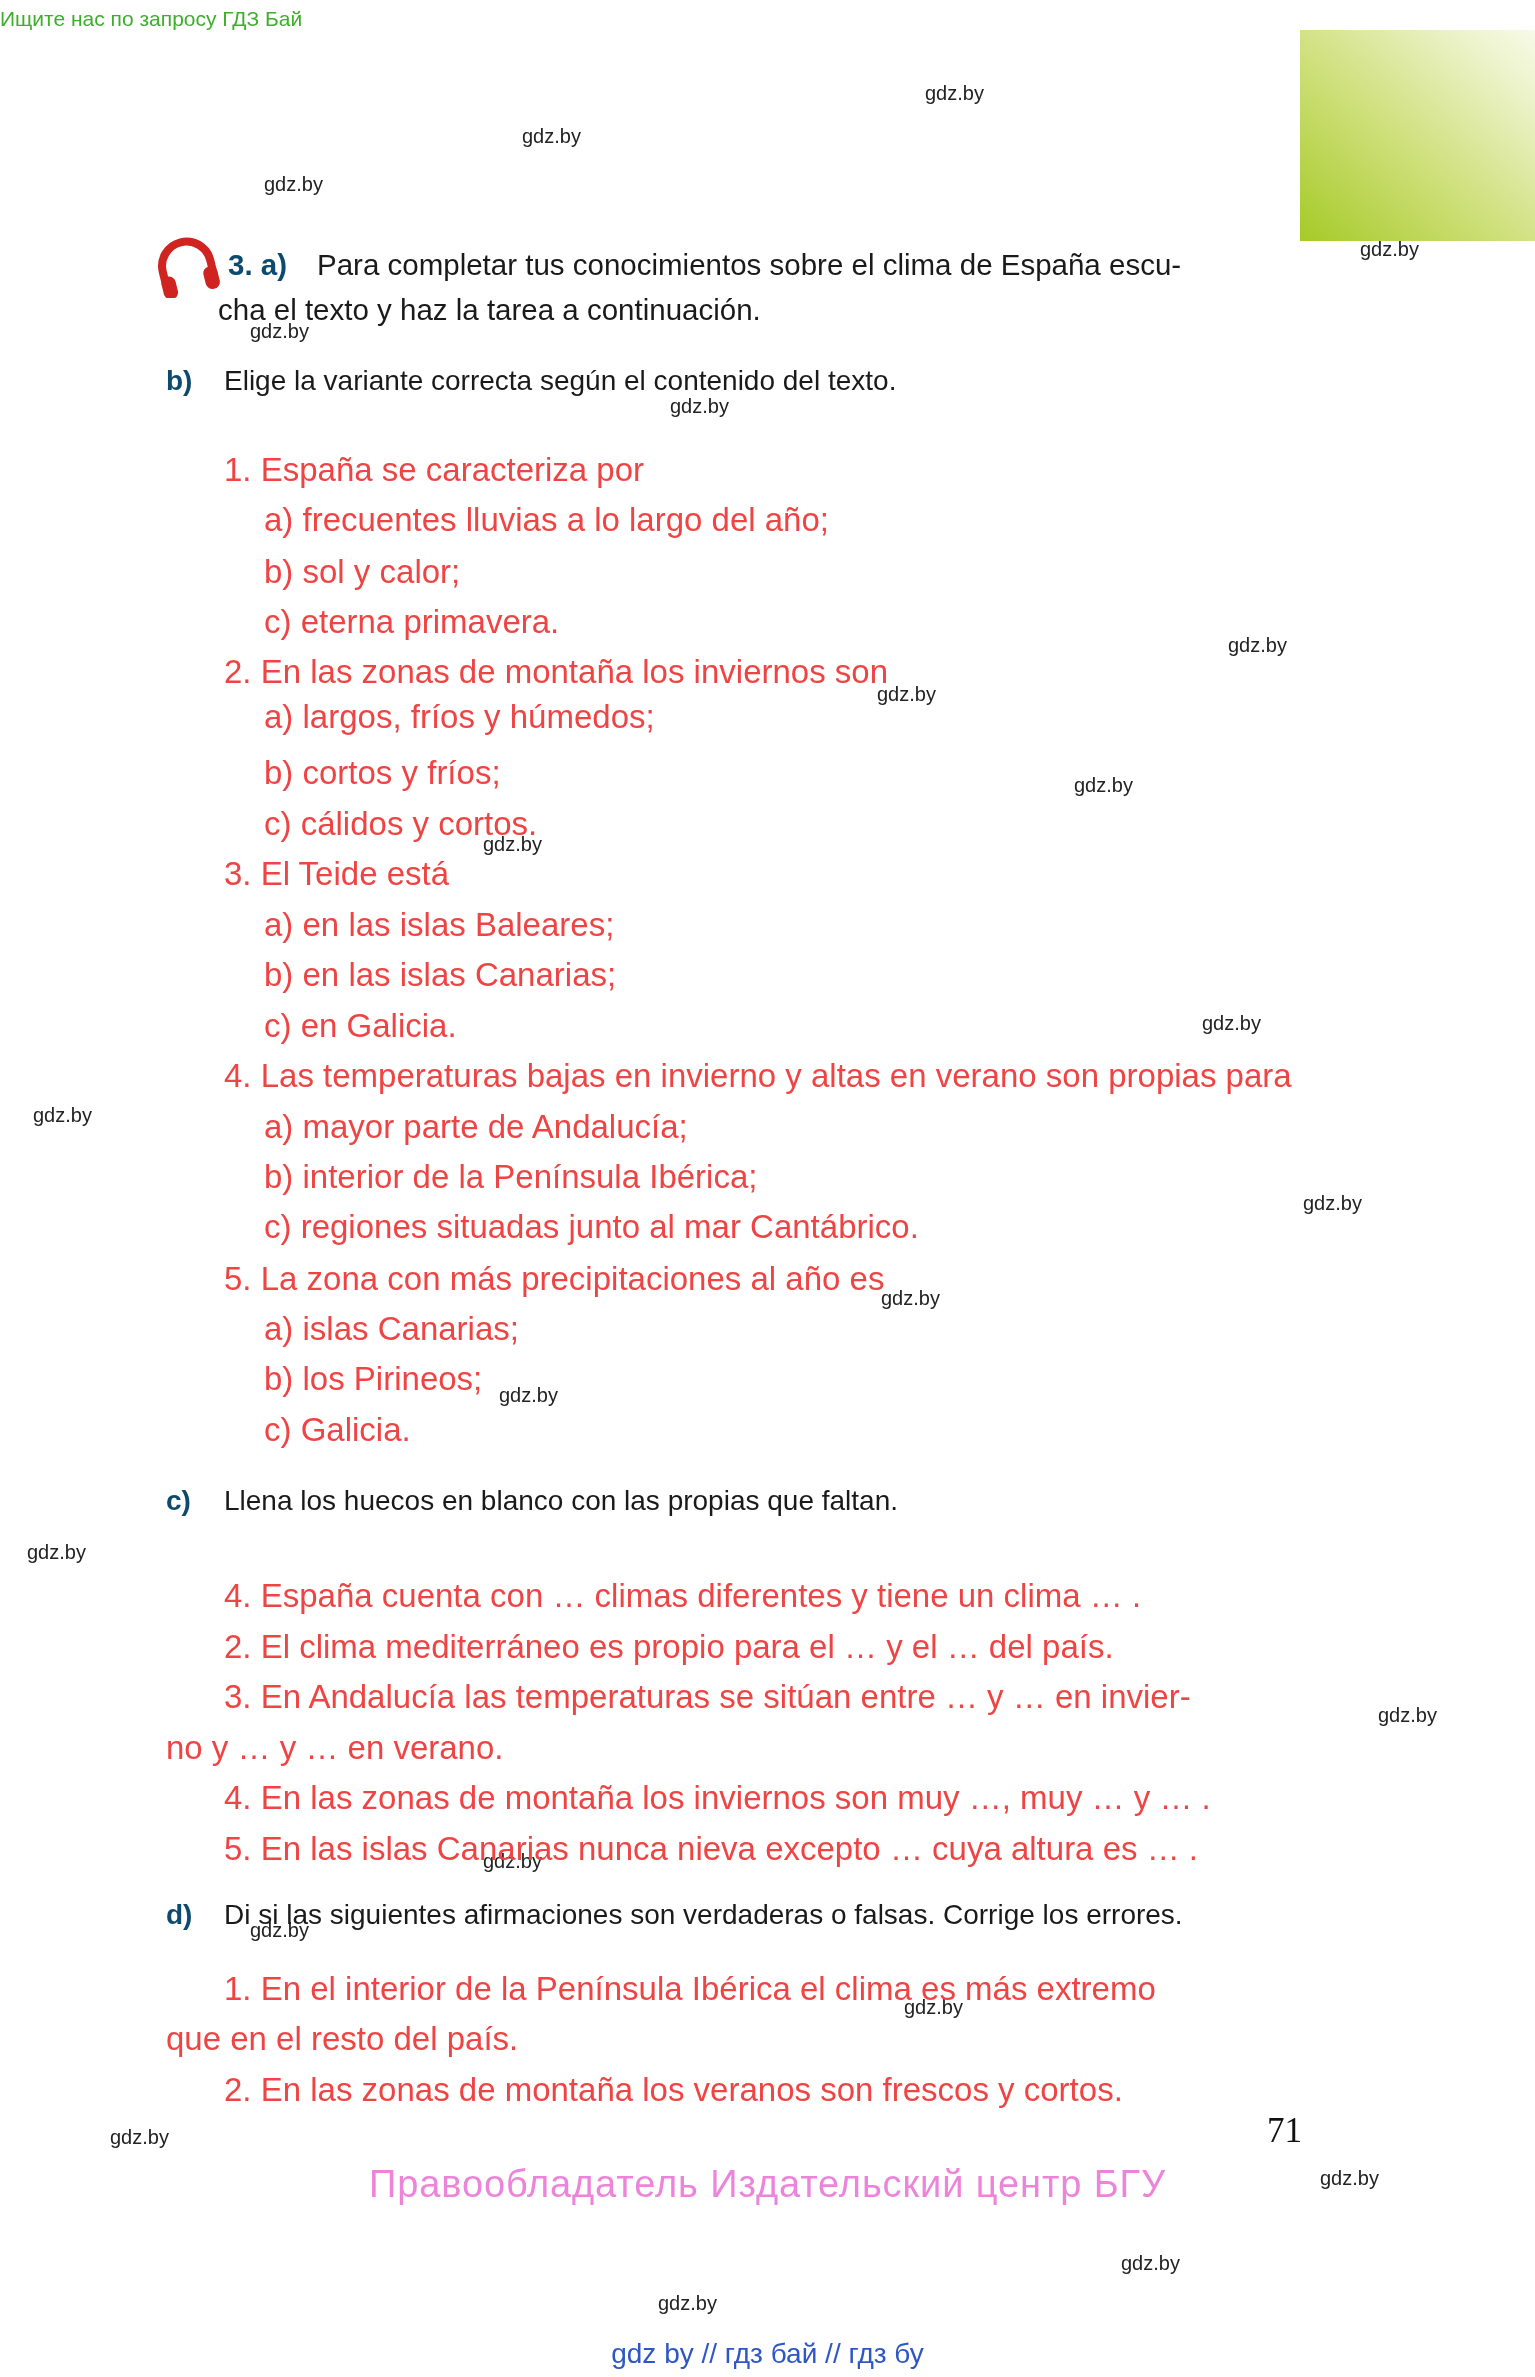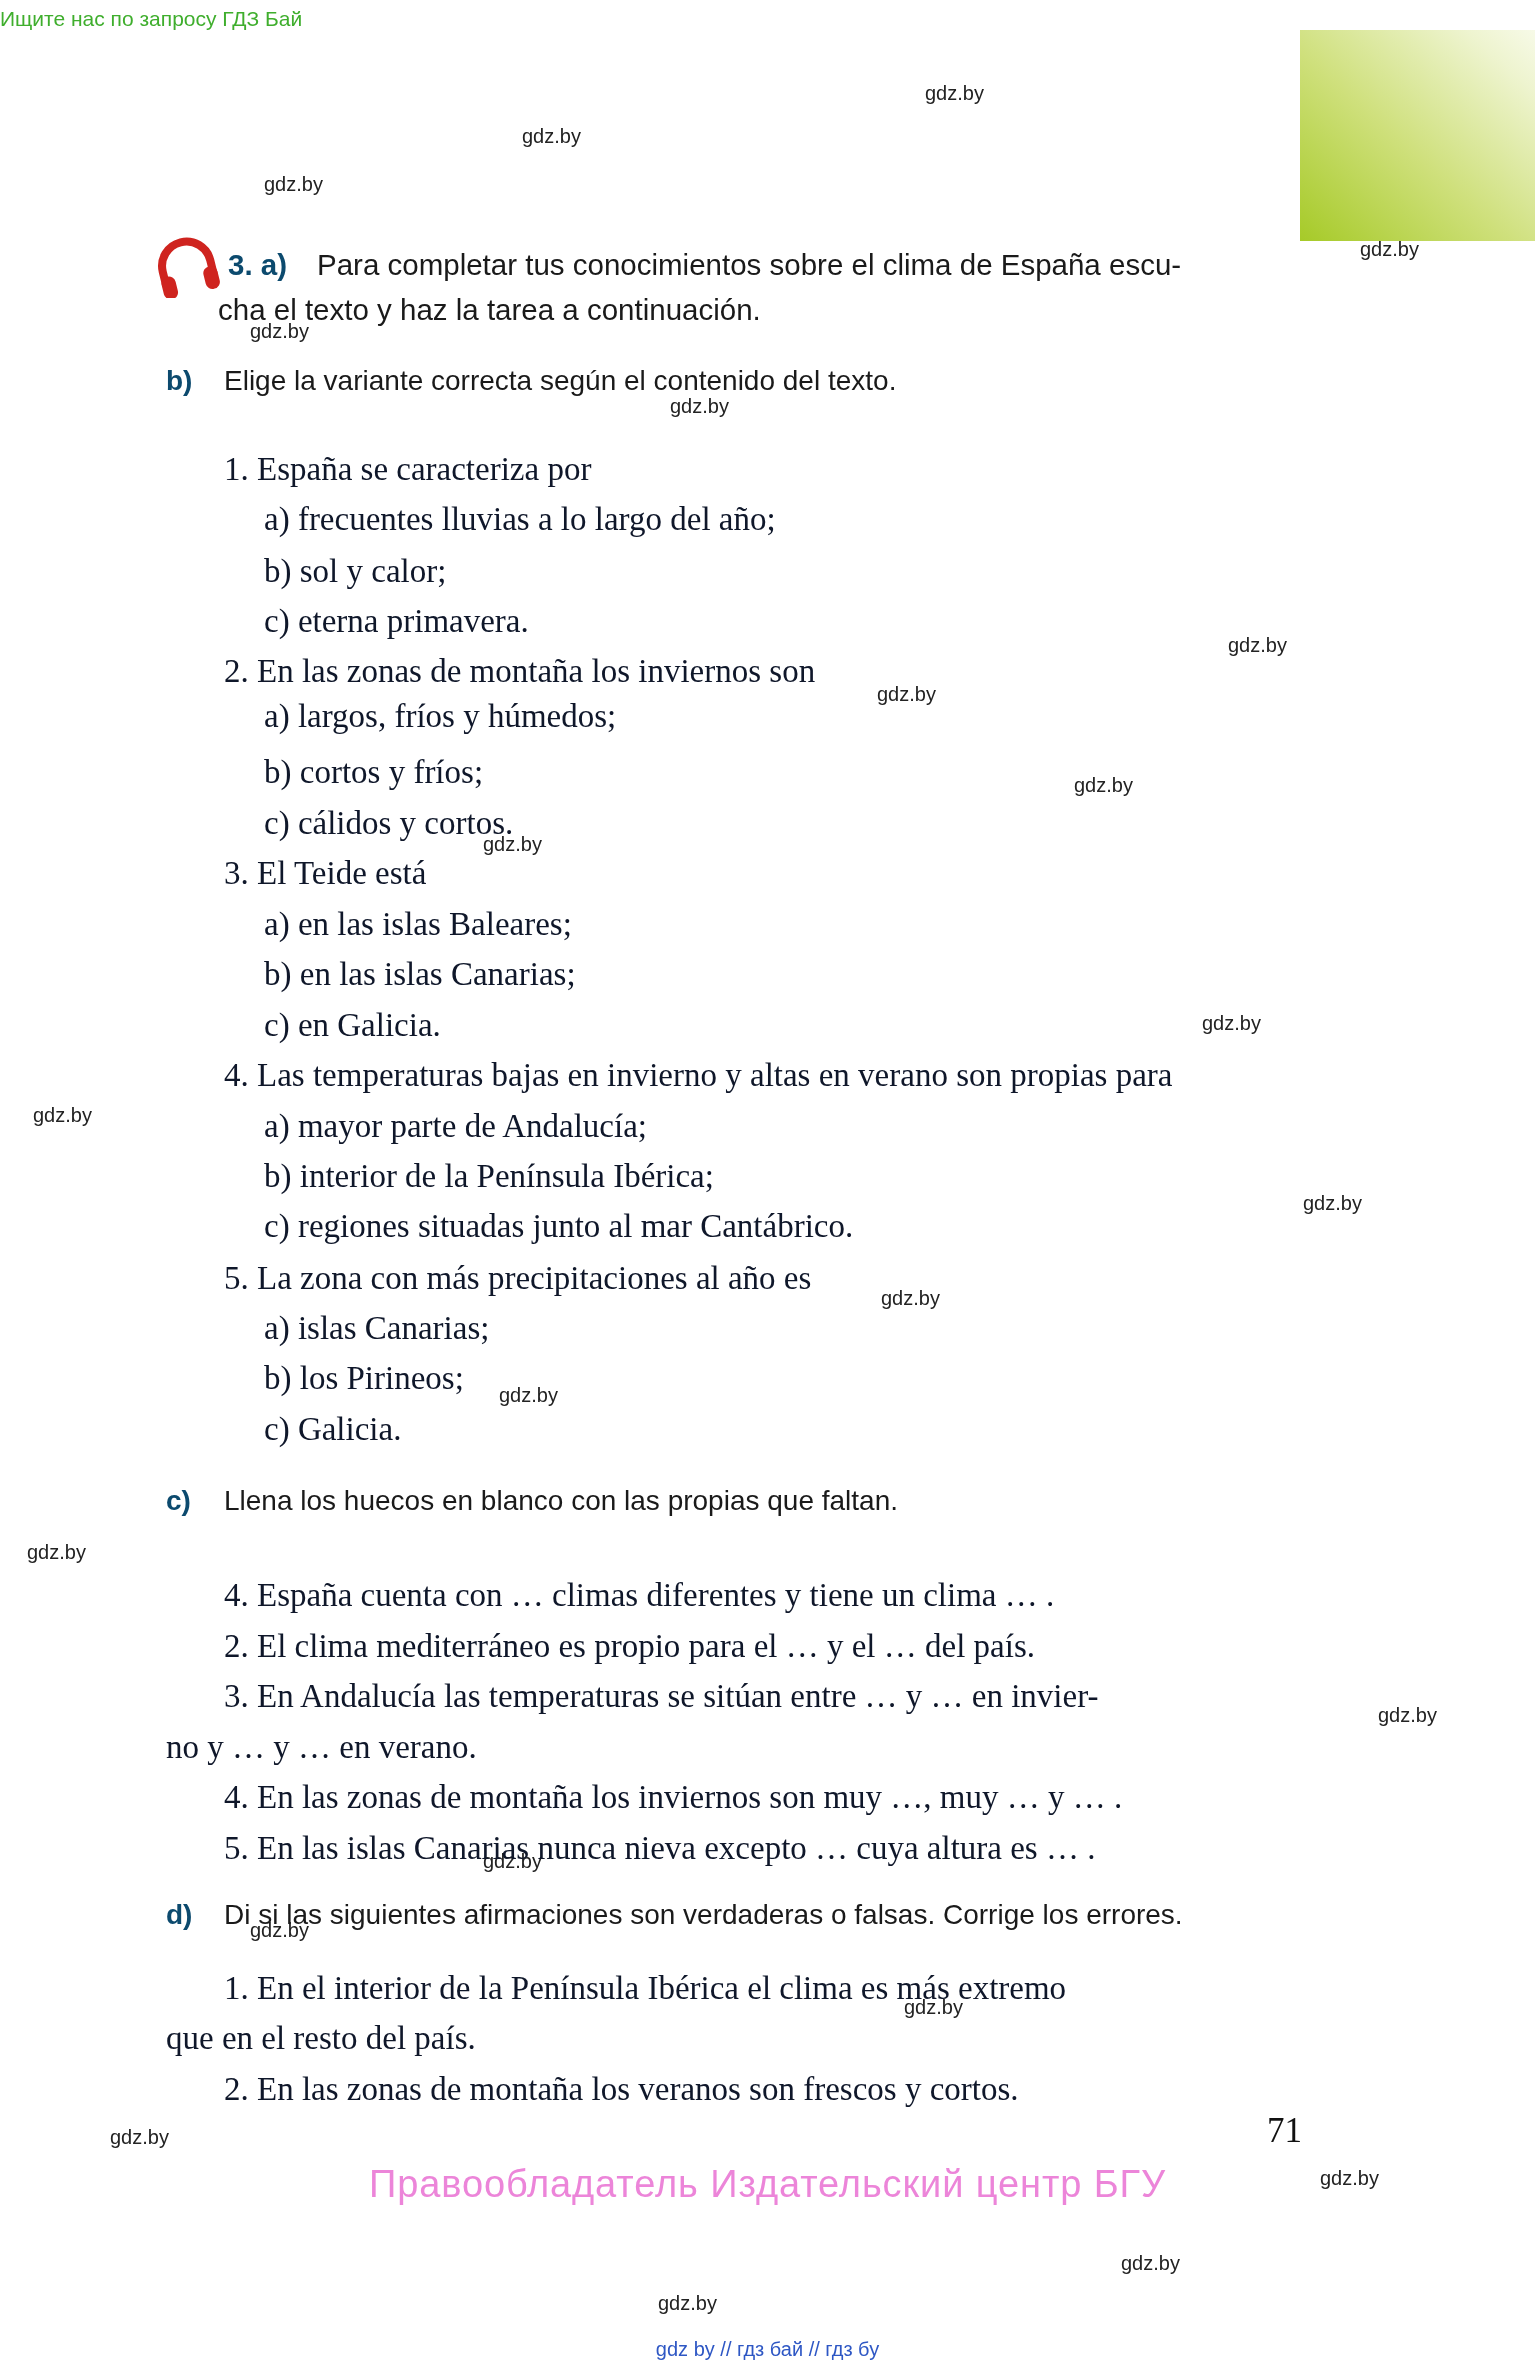--- a/index.html
+++ b/index.html
@@ -1,32 +1,32 @@
 <!DOCTYPE html>
 <html style="font-size:14px"><head>
 <meta charset="utf-8">
 <style>
   html,body{margin:0;padding:0;background:#ffffff;}
   .page{position:relative;width:1535px;height:2377px;background:#ffffff;overflow:hidden;}
   .abs{position:absolute;white-space:nowrap;line-height:1;}
-  .ser{font-family:Liberation Serif, serif;font-size:33px;color:#0f172a;}
+  .ser{font-family:Liberation Sans, sans-serif;font-size:33px;color:#ef4444;}
   .sans{font-family:"Liberation Sans","DejaVu Sans",sans-serif;font-size:28px;color:#1a1a1a;}
   .big{font-size:29.5px;}
   .lbl{color:#0c4a6e;font-weight:bold;}
   .wm{position:absolute;font-family:Liberation Sans, sans-serif;font-size:20px;color:#232323;white-space:nowrap;line-height:1;}
   .banner{position:absolute;left:0;right:0;top:7px;text-align:left;
           font-family:"Liberation Sans","DejaVu Sans",sans-serif;font-size:21px;color:#3fae2d;}
   .greenbox{position:absolute;left:1300px;top:30px;width:236px;height:211px;
             background:linear-gradient(to top right,#a6ca28 0%,#cfe07c 45%,#eef4cf 85%,#f7fae8 100%);}
   .pagenum{position:absolute;left:1267px;top:2111px;font-family:"Liberation Serif","DejaVu Serif",serif;
            font-size:35px;color:#111;}
   .copyright{position:absolute;left:0;right:0;top:2163px;text-align:center;
              font-family:"Liberation Sans","DejaVu Sans",sans-serif;font-size:38px;color:#ec85d9;letter-spacing:0.9px;}
   .links{position:absolute;left:0;right:0;top:2338px;text-align:center;
-         font-family:"Liberation Sans","DejaVu Sans",sans-serif;font-size:20px;color:#2e57c4;}
+         font-family:"Liberation Sans","DejaVu Sans",sans-serif;font-size:28px;color:#2e57c4;}
   .icon{position:absolute;left:152px;top:234px;}
 </style>
 </head>
 <body>
 
 <div class="page">
 
   <div class="banner">Ищите нас по запросу ГДЗ Бай</div>
 
   <div class="greenbox"></div>

